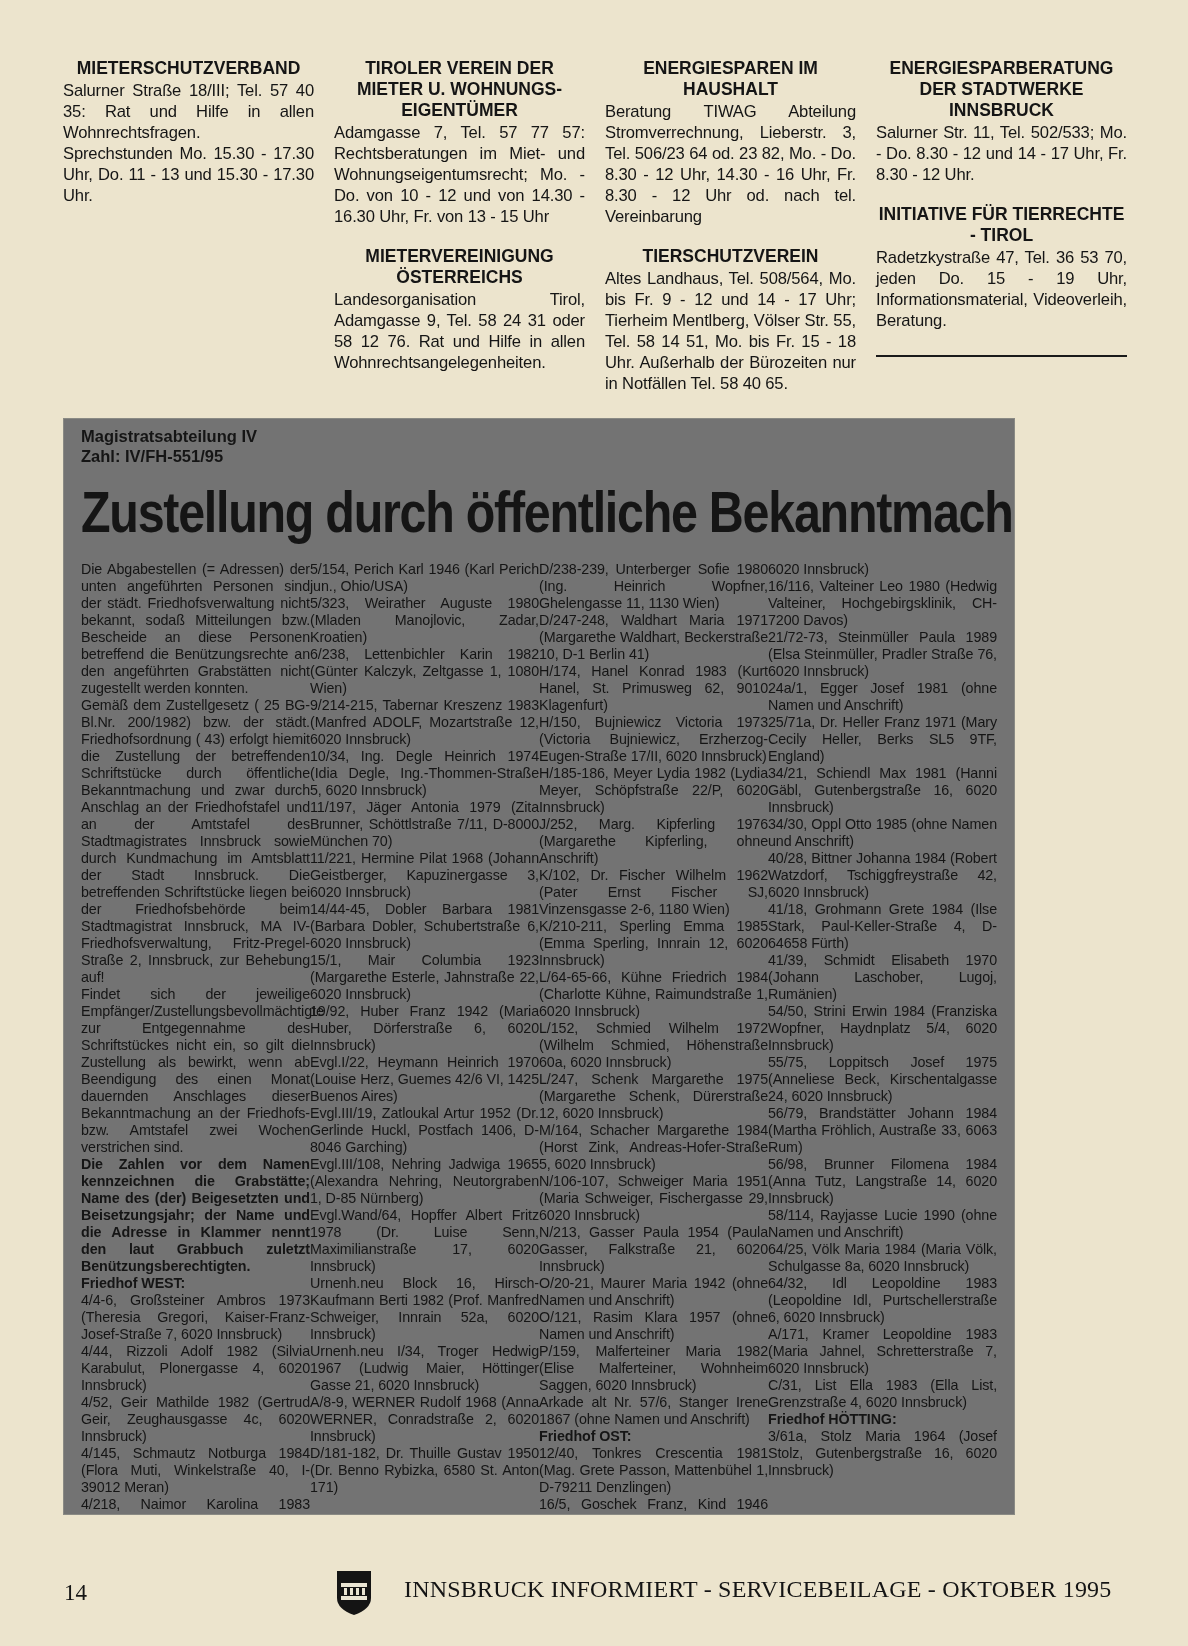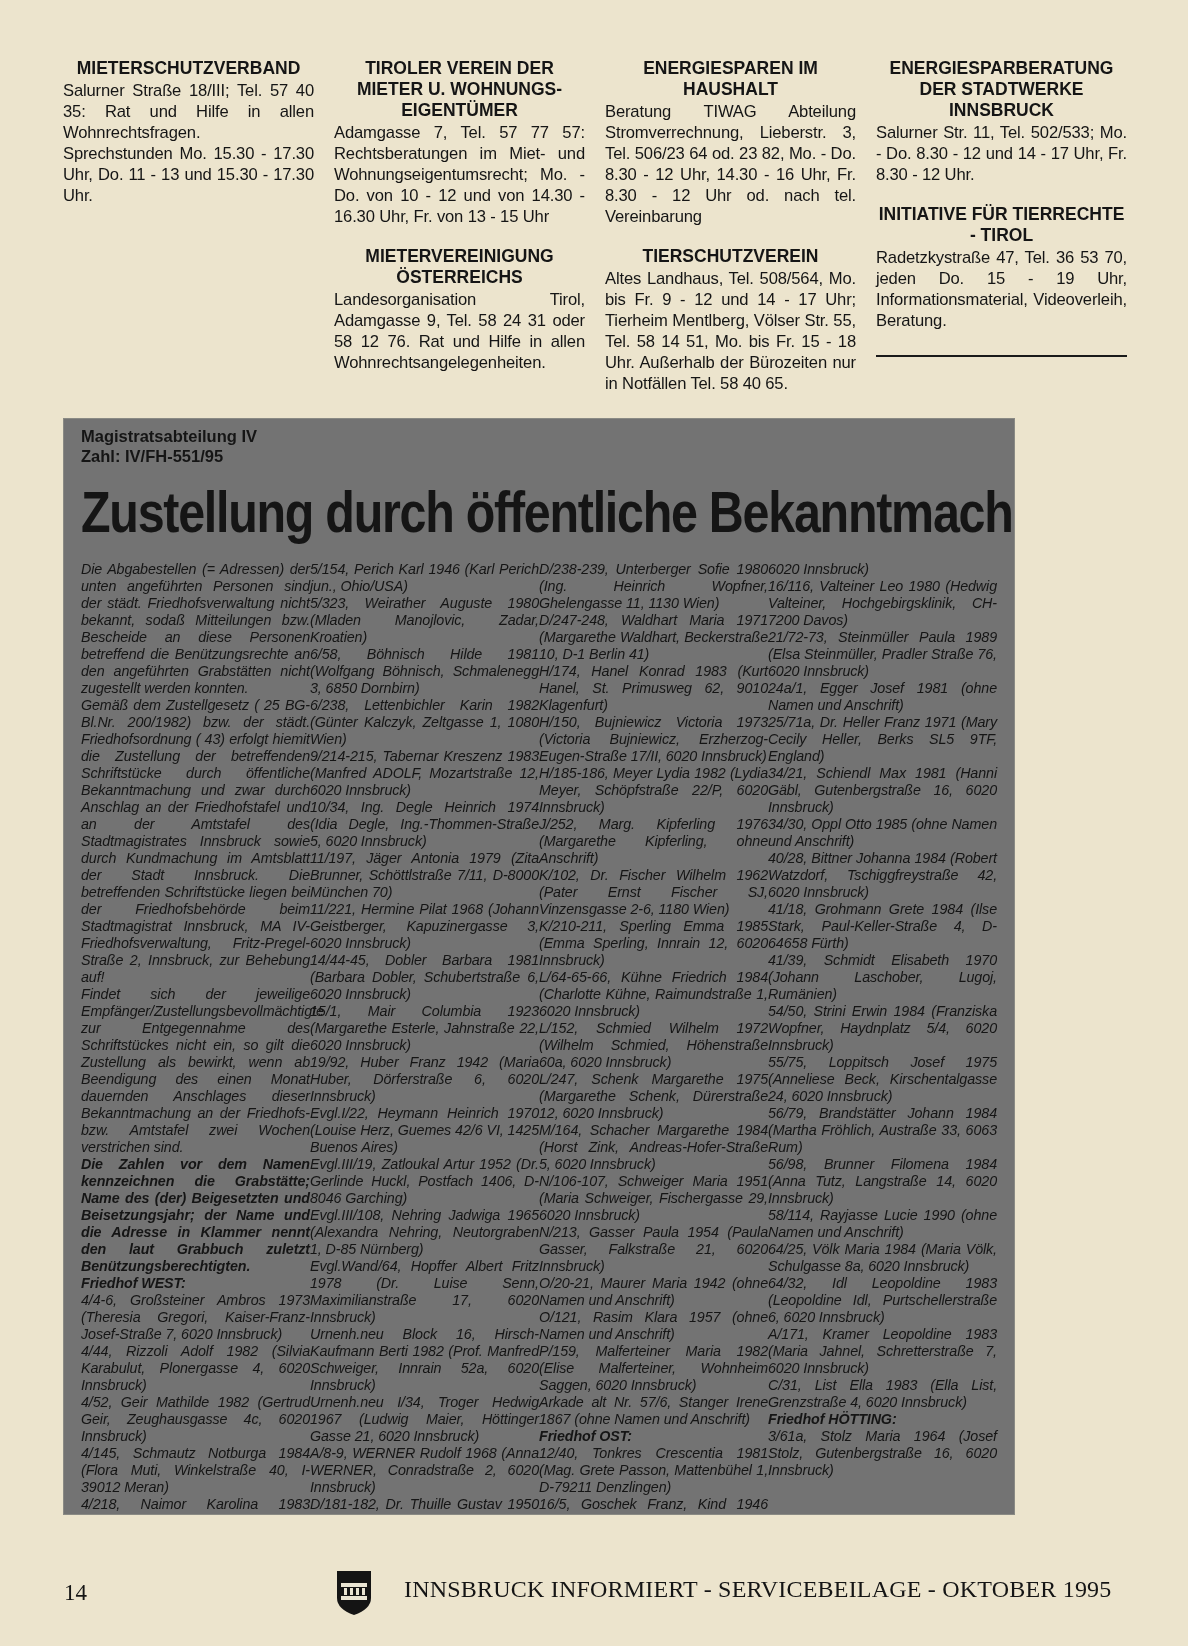--- a/index.html
+++ b/index.html
@@ -14,21 +14,21 @@
   .dir-body{font-size:16.6px;line-height:21px;text-align:justify;letter-spacing:-0.15px;hyphens:auto;}
   .dir-divider{border-top:2px solid #1a1a1a;margin-top:24px;}
 
   
   .notice{position:absolute;left:63px;top:418px;width:952px;height:1097px;
           background:#737373;border:1px solid #8a8a84;box-sizing:border-box;
           padding:7px 17px 12px 17px;overflow:hidden;}
   .kicker{font-weight:bold;font-size:16.5px;line-height:20px;}
   .notice-title{font-size:57px;font-weight:bold;margin:13px 0 0 0;white-space:nowrap;
           letter-spacing:-1.5px;transform:scaleX(0.85);transform-origin:left center;}
-  .notice-cols{display:flex;gap:0;margin-top:16px;font-style:italic;}
+  .notice-cols{display:flex;gap:0;margin-top:16px;}
   .n-col{width:243px;min-width:0;}
   .n-col p{margin:0;font-size:14.3px;line-height:17px;text-align:justify;
            letter-spacing:-0.1px;hyphens:auto;}
   .n-col p.bold{font-weight:bold;}
 
   
   .footer{position:absolute;left:0;top:1568px;width:1188px;height:60px;padding-left:48px;}
   .pageno{position:absolute;left:64px;top:12px;font-family:"Liberation Serif",serif;font-size:23px;}
   .crest{position:absolute;left:336px;top:2px;width:36px;height:46px;}
   .footer-text{position:absolute;left:404px;top:8px;font-family:"Liberation Serif",serif;
@@ -94,21 +94,20 @@
           <p class="bold">Friedhof WEST:</p>
           <p>4/4-6, Großsteiner Ambros 1973 (Theresia Gregori, Kaiser-Franz-Josef-Straße 7, 6020 Innsbruck)</p>
           <p>4/44, Rizzoli Adolf 1982 (Silvia Karabulut, Plonergasse 4, 6020 Innsbruck)</p>
           <p>4/52, Geir Mathilde 1982 (Gertrud Geir, Zeughausgasse 4c, 6020 Innsbruck)</p>
           <p>4/145, Schmautz Notburga 1984 (Flora Muti, Winkelstraße 40, I-39012 Meran)</p>
           <p>4/218, Naimor Karolina 1983 (Günther Strobl, Adamgasse 19, 6020 Innsbruck)</p>
         </div>
         <div class="n-col">
           <p>5/154, Perich Karl 1946 (Karl Perich jun., Ohio/USA)</p>
           <p>5/323, Weirather Auguste 1980 (Mladen Manojlovic, Zadar, Kroatien)</p>
-          <p>6/58, Böhnisch Hilde 1981 (Wolfgang Böhnisch, Schmalenegg 3, 6850 Dornbirn)</p>
           <p>6/238, Lettenbichler Karin 1982 (Günter Kalczyk, Zeltgasse 1, 1080 Wien)</p>
           <p>9/214-215, Tabernar Kreszenz 1983 (Manfred ADOLF, Mozartstraße 12, 6020 Innsbruck)</p>
           <p>10/34, Ing. Degle Heinrich 1974 (Idia Degle, Ing.-Thommen-Straße 5, 6020 Innsbruck)</p>
           <p>11/197, Jäger Antonia 1979 (Zita Brunner, Schöttlstraße 7/11, D-8000 München 70)</p>
           <p>11/221, Hermine Pilat 1968 (Johann Geistberger, Kapuzinergasse 3, 6020 Innsbruck)</p>
           <p>14/44-45, Dobler Barbara 1981 (Barbara Dobler, Schubertstraße 6, 6020 Innsbruck)</p>
           <p>15/1, Mair Columbia 1923 (Margarethe Esterle, Jahnstraße 22, 6020 Innsbruck)</p>
           <p>19/92, Huber Franz 1942 (Maria Huber, Dörferstraße 6, 6020 Innsbruck)</p>
           <p>Evgl.I/22, Heymann Heinrich 1970 (Louise Herz, Guemes 42/6 VI, 1425 Buenos Aires)</p>
           <p>Evgl.III/19, Zatloukal Artur 1952 (Dr. Gerlinde Huckl, Postfach 1406, D-8046 Garching)</p>

